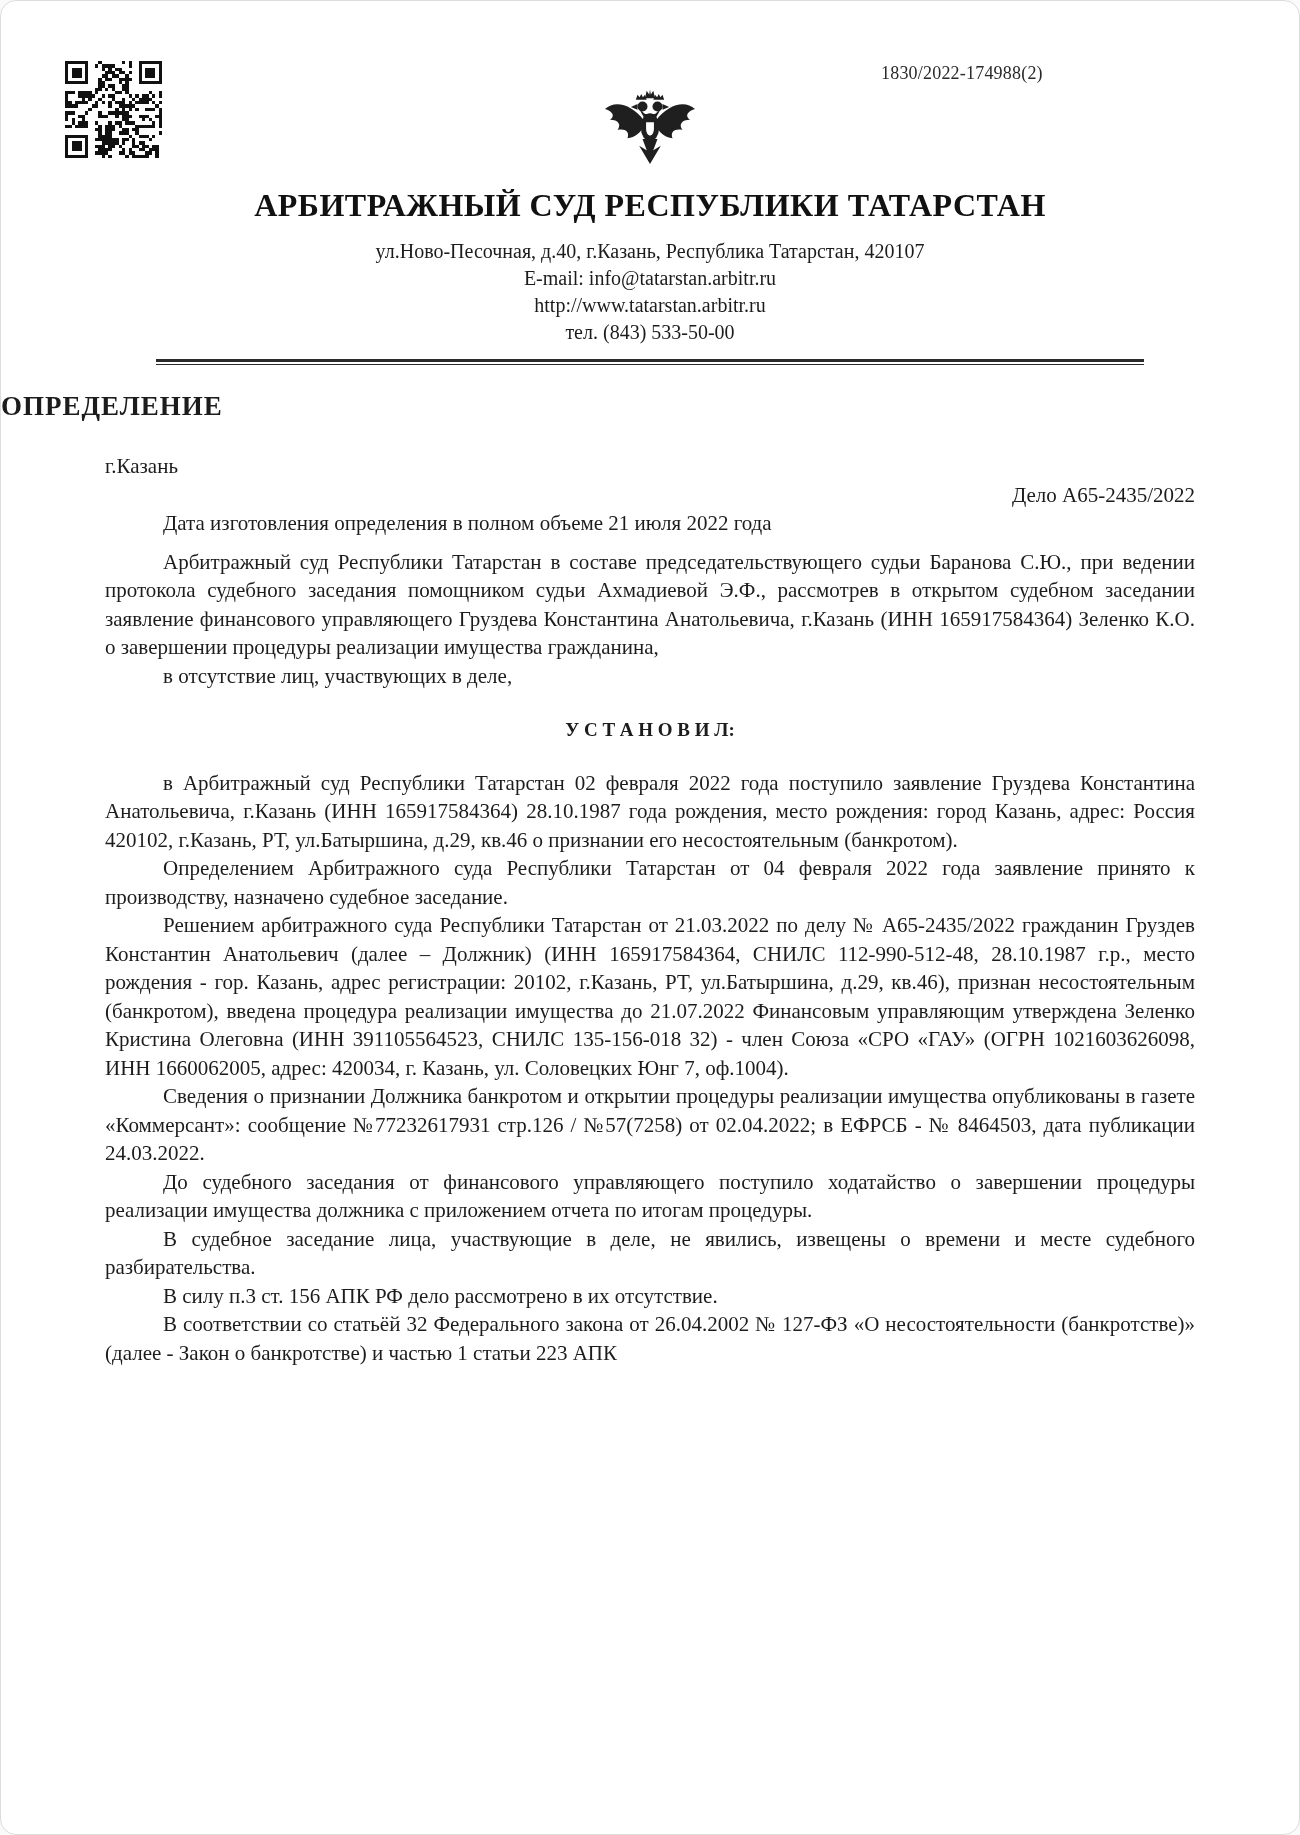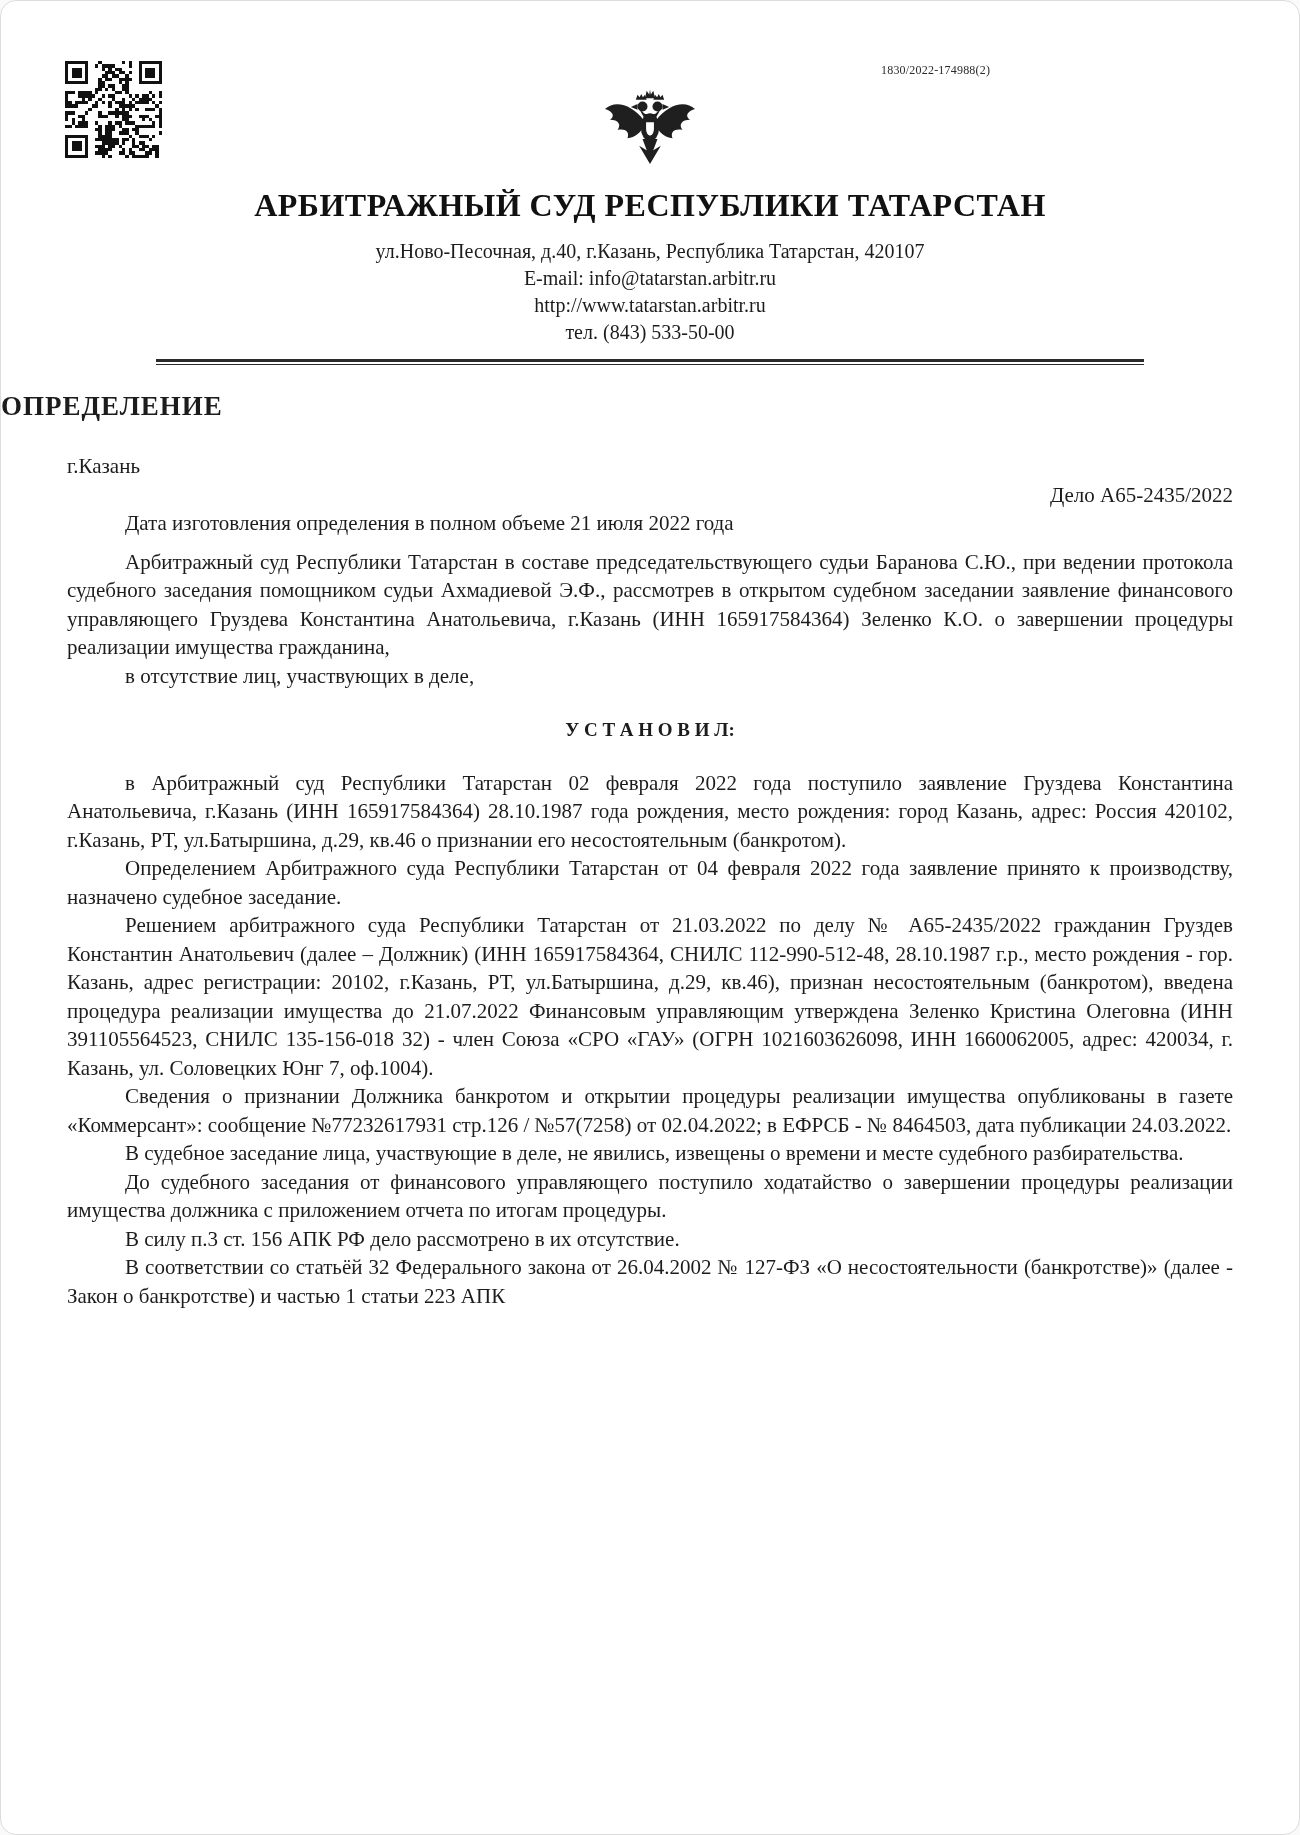--- a/index.html
+++ b/index.html
@@ -12,21 +12,21 @@
   .page {
     position:relative;
     width:1300px; height:1835px;
     background:#ffffff;
     border:1px solid #dcdcdc;
     border-radius:16px;
     overflow:hidden;
   }
   .doc-number {
     position:absolute; top:62px; left:880px;
-    font-size:12px; color:#2a2a2a;
+    font-size:18px; color:#2a2a2a;
     letter-spacing:.2px;
   }
   .qr {
     position:absolute; top:60px; left:64px;
     width:97px; height:97px;
   }
   .qr svg { display:block; width:97px; height:97px; }
   .header { padding-top:86px; text-align:center; }
   .crest { display:inline-block; height:84px; }
   .court-name {
@@ -41,21 +41,21 @@
     height:6px;
     border-top:3.5px solid #2b2b2b;
     border-bottom:1.5px solid #2b2b2b;
   }
   .doc-title {
     margin-top:26px;
     text-align:left;
     font-size:27px; font-weight:bold;
     letter-spacing:1px;
   }
-  .content { padding:0 66px; font-size:21px; line-height:28.5px; }
+  .content { padding:0 104px; font-size:21px; line-height:28.5px; }
   .city-line { margin-top:30px; }
   .case-line { text-align:right; }
   .date-line { padding-left:58px; }
   .body-p { text-align:justify; text-indent:58px; }
   .indent-line { padding-left:58px; }
   .established-heading {
     margin:26px 0 24px 0;
     text-align:center;
     font-weight:bold;
     font-size:19px;
@@ -131,19 +131,19 @@
 
     <p class="body-p" style="margin-top:10px">Арбитражный суд Республики Татарстан в составе председательствующего судьи Баранова С.Ю., при ведении протокола судебного заседания помощником судьи Ахмадиевой Э.Ф., рассмотрев в открытом судебном заседании заявление финансового управляющего Груздева Константина Анатольевича, г.Казань (ИНН 165917584364) Зеленко К.О. о завершении процедуры реализации имущества гражданина,</p>
     <p class="indent-line">в отсутствие лиц, участвующих в деле,</p>
 
     <div class="established-heading">У С Т А Н О В И Л:</div>
 
     <p class="body-p">в Арбитражный суд Республики Татарстан 02 февраля 2022 года поступило заявление Груздева Константина Анатольевича, г.Казань (ИНН 165917584364) 28.10.1987 года рождения, место рождения: город Казань, адрес: Россия 420102, г.Казань, РТ, ул.Батыршина, д.29, кв.46 о признании его несостоятельным (банкротом).</p>
     <p class="body-p">Определением Арбитражного суда Республики Татарстан от 04 февраля 2022 года заявление принято к производству, назначено судебное заседание.</p>
     <p class="body-p">Решением арбитражного суда Республики Татарстан от 21.03.2022 по делу № А65-2435/2022 гражданин Груздев Константин Анатольевич (далее – Должник) (ИНН 165917584364, СНИЛС 112-990-512-48, 28.10.1987 г.р., место рождения - гор. Казань, адрес регистрации: 20102, г.Казань, РТ, ул.Батыршина, д.29, кв.46), признан несостоятельным (банкротом), введена процедура реализации имущества до 21.07.2022 Финансовым управляющим утверждена Зеленко Кристина Олеговна (ИНН 391105564523, СНИЛС 135-156-018 32) - член Союза «СРО «ГАУ» (ОГРН 1021603626098, ИНН 1660062005, адрес: 420034, г. Казань, ул. Соловецких Юнг 7, оф.1004).</p>
     <p class="body-p">Сведения о признании Должника банкротом и открытии процедуры реализации имущества опубликованы в газете «Коммерсант»: сообщение №77232617931 стр.126 / №57(7258) от 02.04.2022; в ЕФРСБ - № 8464503, дата публикации 24.03.2022.</p>
+    <p class="body-p">До судебного заседания от финансового управляющего поступило ходатайство о завершении процедуры реализации имущества должника с приложением отчета по итогам процедуры.</p>
     <p class="body-p">В судебное заседание лица, участвующие в деле, не явились, извещены о времени и месте судебного разбирательства.</p>
-    <p class="body-p">До судебного заседания от финансового управляющего поступило ходатайство о завершении процедуры реализации имущества должника с приложением отчета по итогам процедуры.</p>
     <p class="body-p">В силу п.3 ст. 156 АПК РФ дело рассмотрено в их отсутствие.</p>
     <p class="body-p">В соответствии со статьёй 32 Федерального закона от 26.04.2002 № 127-ФЗ «О несостоятельности (банкротстве)» (далее - Закон о банкротстве) и частью 1 статьи 223 АПК</p>
 
   </div>
 </div>
 
 </body></html>

